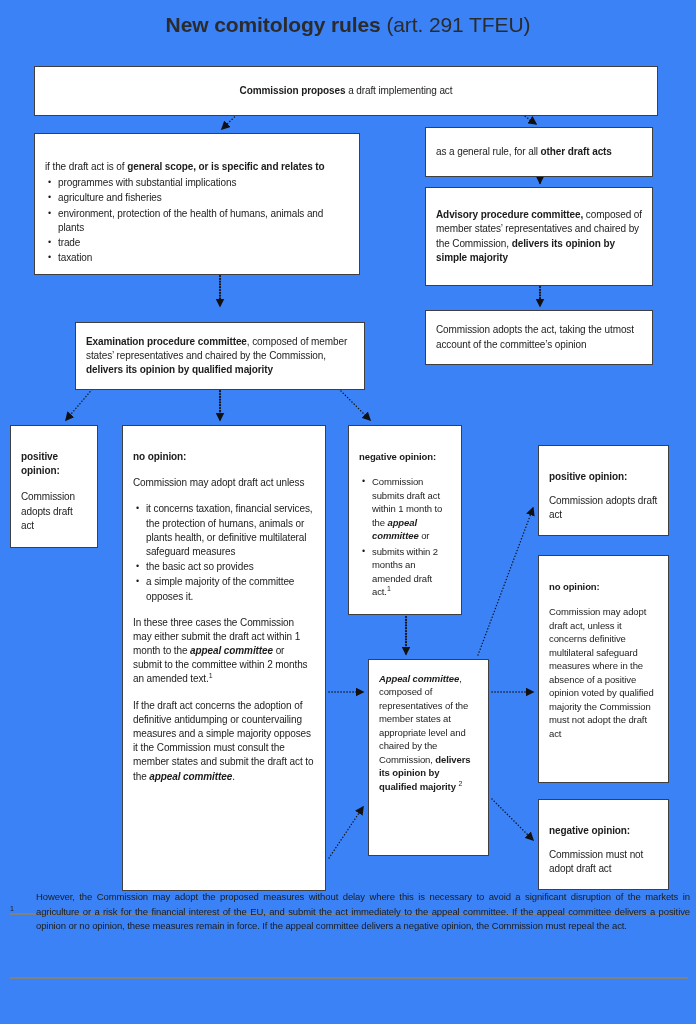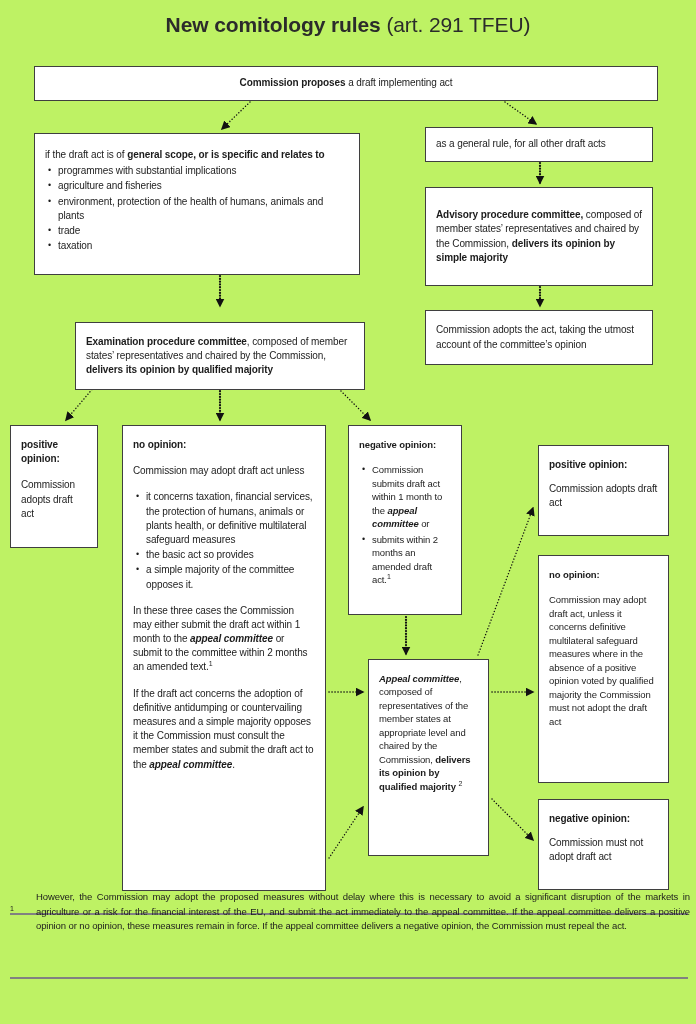--- a/index.html
+++ b/index.html
@@ -1,21 +1,21 @@
 <!DOCTYPE html>
 <html><head>
 <meta charset="utf-8">
 <style>
   html,body{margin:0;padding:0;background:#fff;}
   body{width:696px;height:1024px;font-family:"Liberation Sans",sans-serif;color:#1c1c1c;letter-spacing:-0.1px;}
-  .canvas{position:relative;width:696px;height:1024px;background:#bef264;overflow:hidden;}
+  .canvas{position:relative;width:696px;height:1024px;background:#3b82f6;overflow:hidden;}
   .title{position:absolute;top:13px;left:0;width:696px;text-align:center;font-size:21px;color:#2b2b2b;}
   .title .main{font-weight:700;}
   .title .paren{font-weight:400;}
-  .box{position:absolute;box-sizing:border-box;border:1.4px solid #3f3f3f;background:#fff;padding:12px 10px;font-size:10px;line-height:1.42;}
+  .box{position:absolute;box-sizing:border-box;border:1.4px solid #3f3f3f;background:#fff;padding:24px 10px;font-size:10px;line-height:1.42;}
   .box p{margin:0 0 12px 0;}
   .box p:last-child{margin-bottom:0;}
   .box .hd{font-weight:700;}
   .center{display:flex;align-items:center;justify-content:center;text-align:center;}
   .vcenter{display:flex;align-items:center;}
   ul.blt{list-style:none;margin:2px 0 12px 0;padding:0 0 0 13px;}
   ul.blt:last-child{margin-bottom:0;}
   ul.blt li{position:relative;margin:0 0 1px 0;}
   ul.blt li::before{content:"\2022";position:absolute;left:-10px;top:0;font-size:9px;}
   sup{font-size:7px;line-height:0;}
@@ -67,21 +67,21 @@
     <ul class="blt">
       <li><span>programmes with substantial implications</span></li>
       <li><span>agriculture and fisheries</span></li>
       <li><span>environment, protection of the health of humans, animals and plants</span></li>
       <li><span>trade</span></li>
       <li><span>taxation</span></li>
     </ul>
   </div>
 
   <div class="box vcenter" style="left:425px;top:127px;width:228px;height:35px;">
-    <span><span>as a general rule, for all </span><span style="font-weight: 400;">other draft acts</span></span>
+    <span><span>as a general rule, for all </span><span style="font-weight: 700;">other draft acts</span></span>
   </div>
 
   <div class="box vcenter" style="left:425px;top:187px;width:228px;height:99px;align-items:center;">
     <span><span style="font-weight: 700;">Advisory procedure committee,</span><span> composed of member states’ representatives and chaired by the Commission, </span><span style="font-weight: 700;">delivers its opinion by simple majority</span></span>
   </div>
 
   <div class="box vcenter" style="left:425px;top:310px;width:228px;height:55px;">
     <span><span>Commission adopts the act, taking the utmost account of the committee’s opinion</span></span>
   </div>
 

